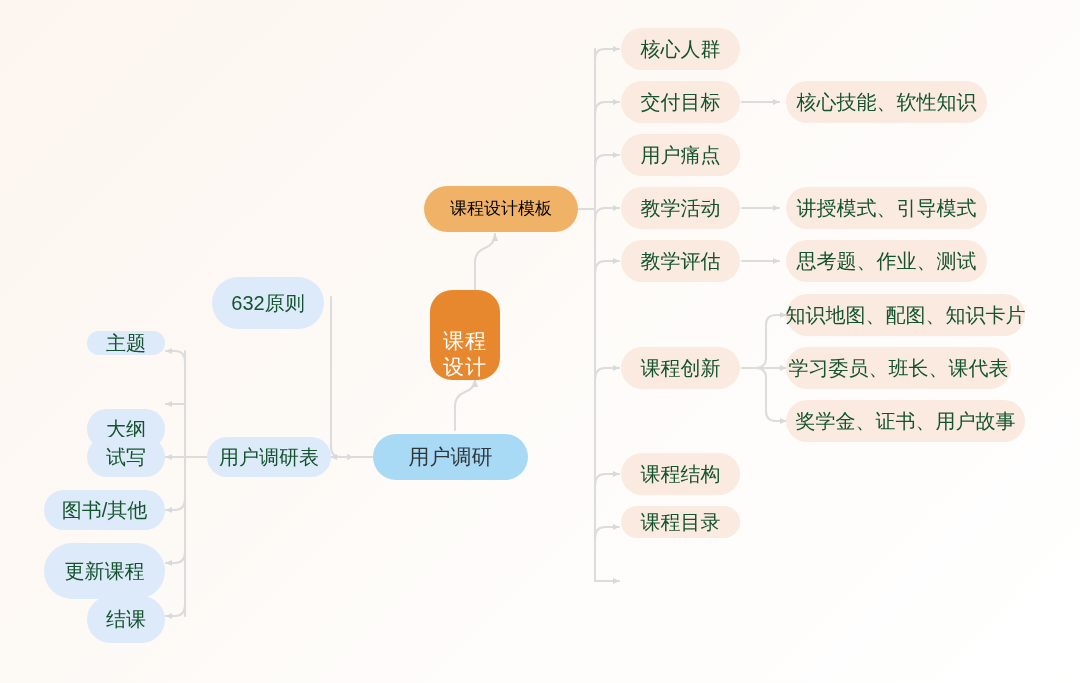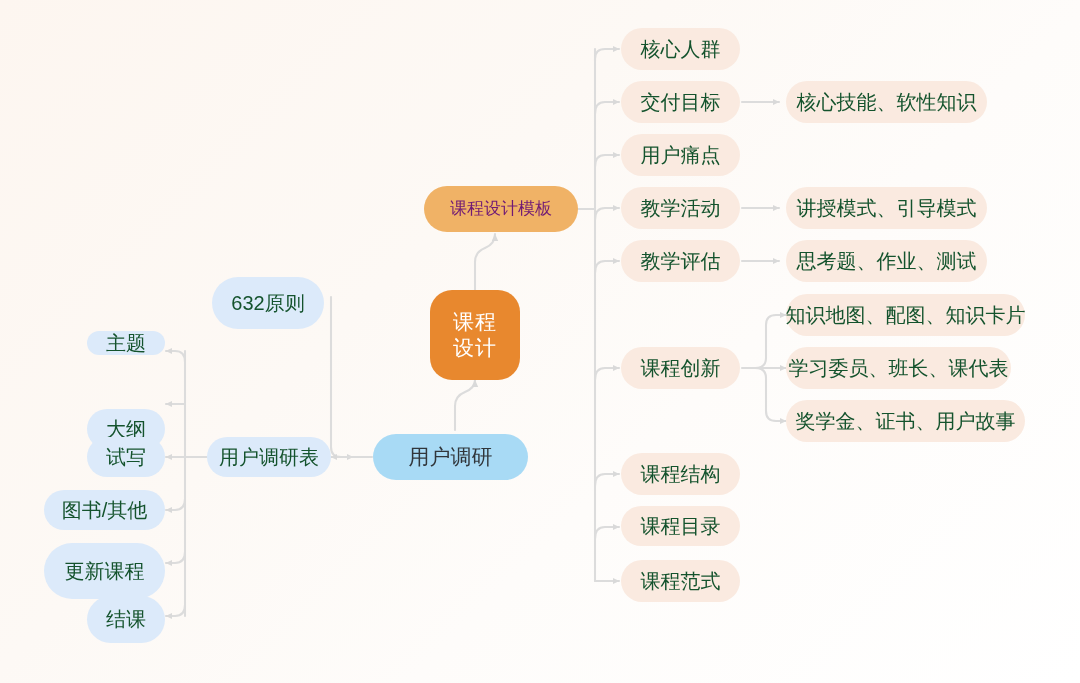--- a/index.html
+++ b/index.html
@@ -43,21 +43,21 @@
   .n-root {
     background: #e8882e;
     color: #ffffff;
     font-size: 21px;
     border-radius: 22px;
     flex-direction: column;
     letter-spacing: 1px;
   }
   .n-orange {
     background: #f0b266;
-    color: #701a75;
+    color: #000000;
     font-size: 17px;
   }
   .n-blue {
     background: #a8daf5;
     color: #31363b;
     font-size: 21px;
   }
   .n-peach {
     background: #faeae0;
   }
@@ -128,21 +128,21 @@
       <path d="M185,362 Q185,351 175,351 L166,351" marker-end="url(#arrL)"></path>
       <path d="M185,404 Q185,404 175,404 L166,404" marker-end="url(#arrL)"></path>
       <path d="M185,457 L166,457" marker-end="url(#arrL)"></path>
       <path d="M185,499 Q185,510 175,510 L166,510" marker-end="url(#arrL)"></path>
       <path d="M185,552 Q185,563 175,563 L166,563" marker-end="url(#arrL)"></path>
       <path d="M185,605 Q185,616 175,616 L166,616" marker-end="url(#arrL)"></path>
 
     </g>
   </svg>
 
-  <div class="node n-root" style="left:430px; top:290px; width:90px; height:90px;">
+  <div class="node n-root" style="left:430px; top:290px; width:70px; height:90px;justify-content:flex-end;">
     <span class="rl">课程</span>
     <span class="rl">设计</span>
   </div>
 
   <div class="node n-orange" style="left:424px; top:186px; width:154px; height:46px;">课程设计模板</div>
 
   <div class="node n-blue" style="left:373px; top:434px; width:155px; height:46px;">用户调研</div>
 
   <div class="node n-peach" style="left:621px; top:28px; width:119px; height:42px;">核心人群</div>
 
@@ -151,23 +151,22 @@
   <div class="node n-peach" style="left:621px; top:134px; width:119px; height:42px;">用户痛点</div>
 
   <div class="node n-peach" style="left:621px; top:187px; width:119px; height:42px;">教学活动</div>
 
   <div class="node n-peach" style="left:621px; top:240px; width:119px; height:42px;">教学评估</div>
 
   <div class="node n-peach" style="left:621px; top:347px; width:119px; height:42px;">课程创新</div>
 
   <div class="node n-peach" style="left:621px; top:453px; width:119px; height:42px;">课程结构</div>
 
-  <div class="node n-peach" style="left:621px; top:506px; width:119px; height:40px;">课程目录</div>
+  <div class="node n-peach" style="left:621px; top:506px; width:119px; height:32px;">课程目录</div>
 
-  <div class="node n-peach" style="left:621px; top:560px; width:119px; height:42px;">课程范式</div>
 
   <div class="node n-peach" style="left:786px; top:81px; width:201px; height:42px;">核心技能、软性知识</div>
 
   <div class="node n-peach" style="left:786px; top:187px; width:201px; height:42px;">讲授模式、引导模式</div>
 
   <div class="node n-peach" style="left:786px; top:240px; width:201px; height:42px;">思考题、作业、测试</div>
 
   <div class="node n-peach" style="left:786px; top:347px; width:225px; height:42px;">学习委员、班长、课代表</div>
 
   <div class="node n-peach" style="left:786px; top:294px; width:239px; height:42px;">知识地图、配图、知识卡片</div>

